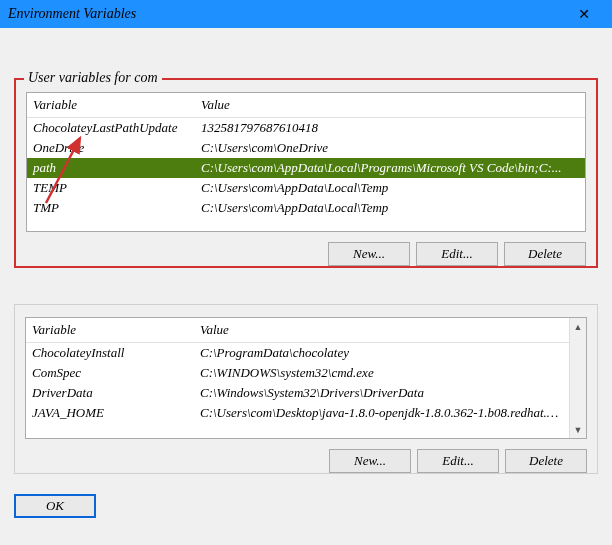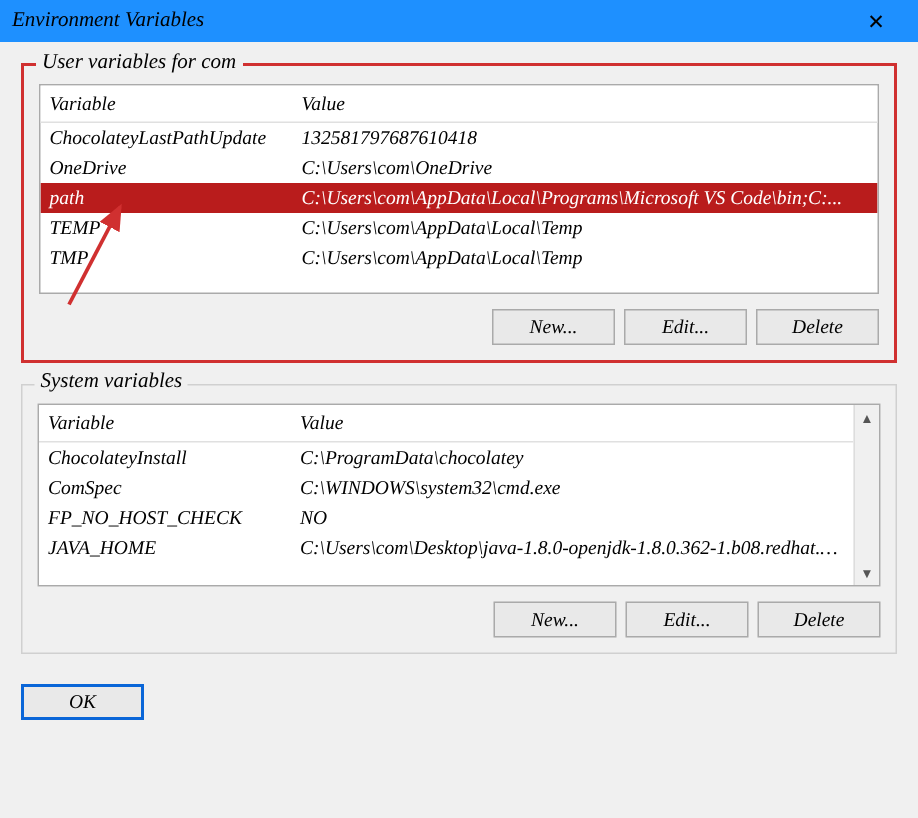--- a/index.html
+++ b/index.html
@@ -30,23 +30,24 @@
     font-size: 14px;
     font-style: normal;
   }
   .window-body {
     background: #f0f0f0;
     padding: 14px;
     height: calc(545px - 28px);
   }
   .group {
     border: 1px solid #d0d0d0;
-    padding: 12px 10px 10px 10px;
+    padding: 12px 10px 0 10px;
     position: relative;
     margin-bottom: 14px;
+    margin-top: 36px;
   }
   .group.highlight {
     border: 2px solid #d03030;
   }
   .group-legend {
     position: absolute;
     top: -10px;
     left: 8px;
     background: #f0f0f0;
     padding: 0 4px;
@@ -76,21 +77,21 @@
   .col-var { width: 168px; flex-shrink: 0; font-style: italic; }
   .col-val { flex: 1; }
   .row {
     display: flex;
     font-size: 13px;
     font-style: italic;
     white-space: nowrap;
     overflow: hidden;
   }
   .row .cell { padding: 2px 6px; overflow: hidden; text-overflow: ellipsis; }
-  .row.selected { background: #b91c1c; color: #fff; }
+  .row.selected { background: #4d7c0f; color: #fff; }
   .scrollbar {
     width: 17px;
     background: #f0f0f0;
     border-left: 1px solid #ddd;
     display: flex;
     flex-direction: column;
   }
   .scroll-arrow {
     height: 17px;
     display: flex;
@@ -183,39 +184,38 @@
     </div>
 
     <div class="button-row">
       <button class="btn">New...</button>
       <button class="btn">Edit...</button>
       <button class="btn">Delete</button>
     </div>
   </div>
 
   <div class="group">
-    <span class="group-legend">System variables</span>
 
     <div class="list list-sys">
       <div class="list-inner">
         <div class="list-header">
           <div class="col col-var">Variable</div>
           <div class="col col-val">Value</div>
         </div>
         <div class="row">
           <div class="cell col-var">ChocolateyInstall</div>
           <div class="cell col-val">C:\ProgramData\chocolatey</div>
         </div>
         <div class="row">
           <div class="cell col-var">ComSpec</div>
           <div class="cell col-val">C:\WINDOWS\system32\cmd.exe</div>
         </div>
         <div class="row">
-          <div class="cell col-var">FP_NO_HOST_CHECK</div>
-          <div class="cell col-val">NO</div>
+          <div class="cell col-var">DriverData</div>
+          <div class="cell col-val">C:\Windows\System32\Drivers\DriverData</div>
         </div>
         <div class="row">
           <div class="cell col-var">JAVA_HOME</div>
           <div class="cell col-val">C:\Users\com\Desktop\java-1.8.0-openjdk-1.8.0.362-1.b08.redhat.windo...</div>
         </div>
 
       </div>
       <div class="scrollbar">
         <div class="scroll-arrow">▲</div>
         <div class="scroll-track"></div>

